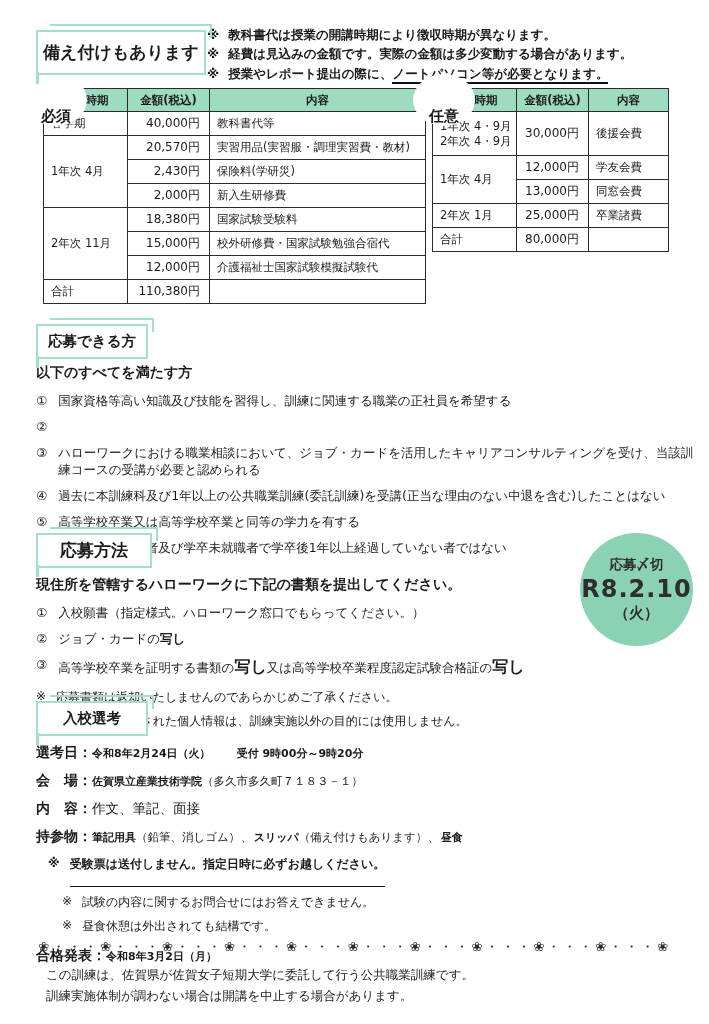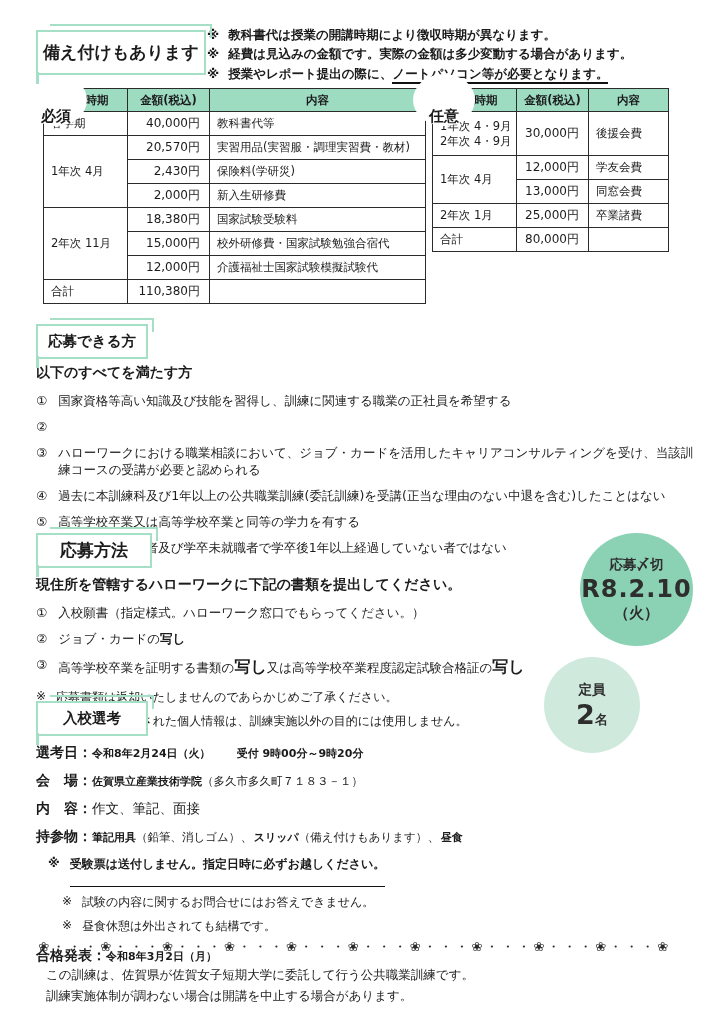--- a/index.html
+++ b/index.html
@@ -294,24 +294,20 @@
           <span>応募書類に記載された個人情報は、訓練実施以外の目的には使用しません。</span>
       </div>
     </div>
   </div>
 
   <div class="badge-circle" id="circle-deadline">
     <span class="c-label">応募〆切</span>
     <span class="c-date">R8.2.10</span>
     <span class="c-day">（火）</span>
   </div>
-  <div class="badge-circle" id="circle-capacity">
-    <span class="c-label">定員</span>
-    <span><span class="c-number">2</span><span class="c-unit">名</span></span>
-  </div>
 
   <div class="tbox" id="box-selection">
     <span>入校選考</span>
   </div>
   <div class="section" id="sec-selection">
     <div class="sel-row">
       <span class="sel-label">選考日：</span><span class="sel-value">令和8年2月24日（火）</span><span class="sel-gap"></span><span class="sel-value">受付 9時00分～9時20分</span>
     </div>
     <div class="sel-row">
       <span class="sel-label">会　場：</span><span class="sel-value">佐賀県立産業技術学院</span><span class="sel-small">（多久市多久町７１８３－１）</span>

